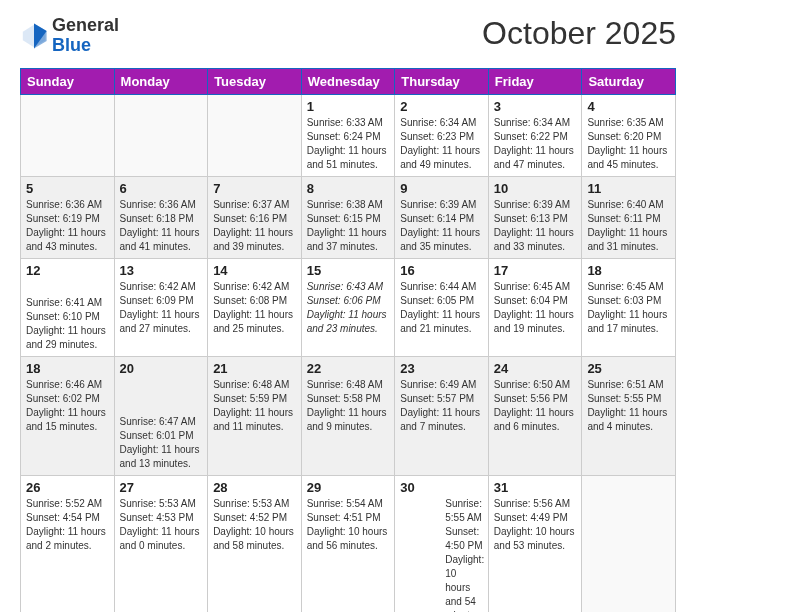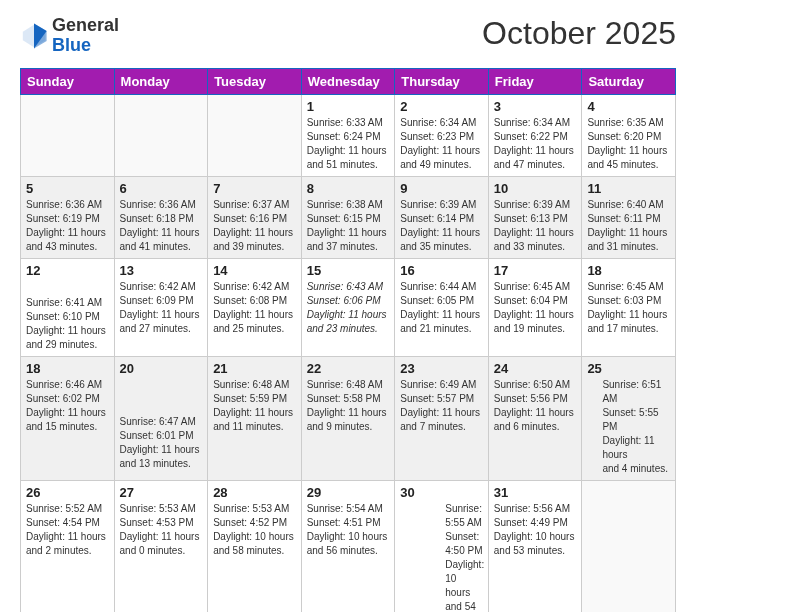--- a/index.html
+++ b/index.html
@@ -302,21 +302,21 @@
           </td>
           <td class="shaded">
             <div class="day-number">24</div>
             <div class="cell-text" style="white-space: pre-line;">Sunrise: 6:50 AM
 Sunset: 5:56 PM
 Daylight: 11 hours
 and 6 minutes.</div>
           </td>
           <td class="shaded">
             <div class="day-number">25</div>
-            <div class="cell-text" style="white-space: pre-line; margin-left: 15px;">Sunrise: 6:51 AM
+            <div class="cell-text" style="white-space: pre-line;">Sunrise: 6:51 AM
 Sunset: 5:55 PM
 Daylight: 11 hours
 and 4 minutes.</div>
           </td>
         </tr>
         <tr class="last-row">
           <td>
             <div class="day-number">26</div>
             <div class="cell-text" style="white-space: pre-line;">Sunrise: 5:52 AM
 Sunset: 4:54 PM

